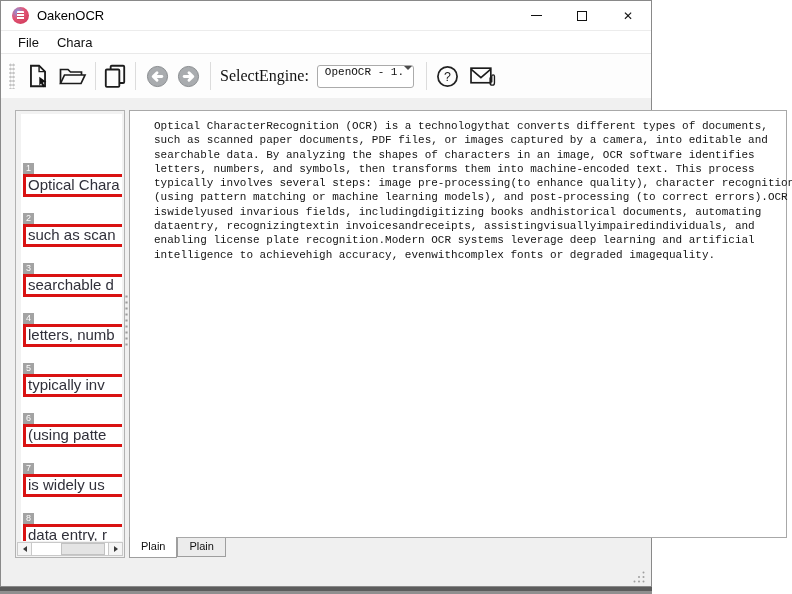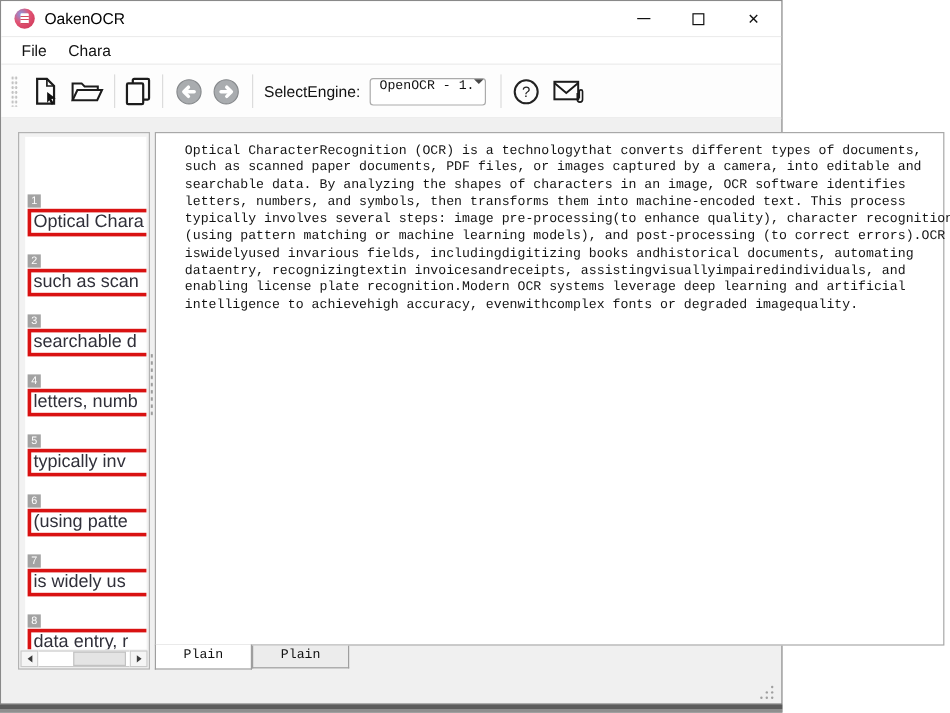--- a/index.html
+++ b/index.html
@@ -26,21 +26,21 @@
   .menubar{height:22px;background:#fff;display:flex;align-items:center;font-size:13px;color:#111;border-bottom:1px solid #e9e9e9;}
   .menuitem{padding:16px 9px;}
   .menuitem:first-child{margin-left:8px;}
 
   
   .toolbar{height:45px;background:#fdfdfd;border-bottom:1px solid #d2d2d2;display:flex;align-items:center;box-sizing:border-box;}
   .toolbar-grip{width:6px;height:26px;margin-left:8px;
     background-image:radial-gradient(#c3c3c3 1px,transparent 1.2px);background-size:3px 4px;}
   .tbtn{display:flex;align-items:center;justify-content:center;}
   .tsep{width:1px;height:28px;background:#dcdcdc;}
-  .engine-label{margin-left:9px;font-family:Liberation Sans, sans-serif;font-size:13px;color:#111;}
+  .engine-label{margin-left:9px;font-family:Liberation Serif, serif;font-size:16px;color:#111;}
   .dropdown{margin-left:8px;width:97px;height:23px;background:#fff;border:1px solid #ababab;border-radius:3px;
     display:flex;align-items:flex-start;box-sizing:border-box;}
   .dropdown-value{margin-left:7px;font-family:"Liberation Mono","DejaVu Sans Mono",monospace;font-size:11px;color:#111;white-space:nowrap;}
   .caret-down{margin-left:auto;margin-right:7px;width:0;height:0;border-left:4px solid transparent;border-right:4px solid transparent;border-top:4px solid #4a4a4a;}
 
   
   .content{position:absolute;left:0;right:0;top:97px;bottom:0;background:#f0f0f0;}
 
   
   .left-panel{position:absolute;left:14px;top:12px;width:110px;height:448px;border:1px solid #b2b2b2;background:#f2f2f2;box-sizing:border-box;}
@@ -60,21 +60,21 @@
   .splitter{position:absolute;left:123px;top:195px;width:5px;height:55px;
     background-image:radial-gradient(#9b9b9b 1px,transparent 1.2px);background-size:5px 6px;background-position:center;}
 
   
   .main-panel{position:absolute;left:128px;top:12px;width:658px;height:428px;background:#fff;border:1px solid #a8a8a8;box-sizing:border-box;}
   .ocr-text{position:absolute;left:24px;top:8px;right:2px;font-family:"Liberation Mono","DejaVu Sans Mono",monospace;
     font-size:11px;line-height:14.3px;color:#141414;white-space:pre;}
 
   
   .tabsrow{position:absolute;left:128px;top:439px;display:flex;align-items:flex-start;}
-  .tab{height:18px;line-height:17px;padding:0 23px;font-family:Liberation Mono, monospace;
+  .tab{height:18px;line-height:17px;padding:0 11px;font-family:Liberation Sans, sans-serif;
     font-size:11px;color:#111;background:#ececec;border:1px solid #9e9e9e;border-top:none;box-sizing:content-box;margin-top:1px;}
   .tab.active{background:#fff;height:20px;line-height:19px;margin-top:0;position:relative;z-index:2;}
 
   .resize-grip{position:absolute;right:5px;bottom:2px;width:15px;height:14px;}
 </style>
 </head>
 <body>
 
 <div class="screen">
   <div class="window">

